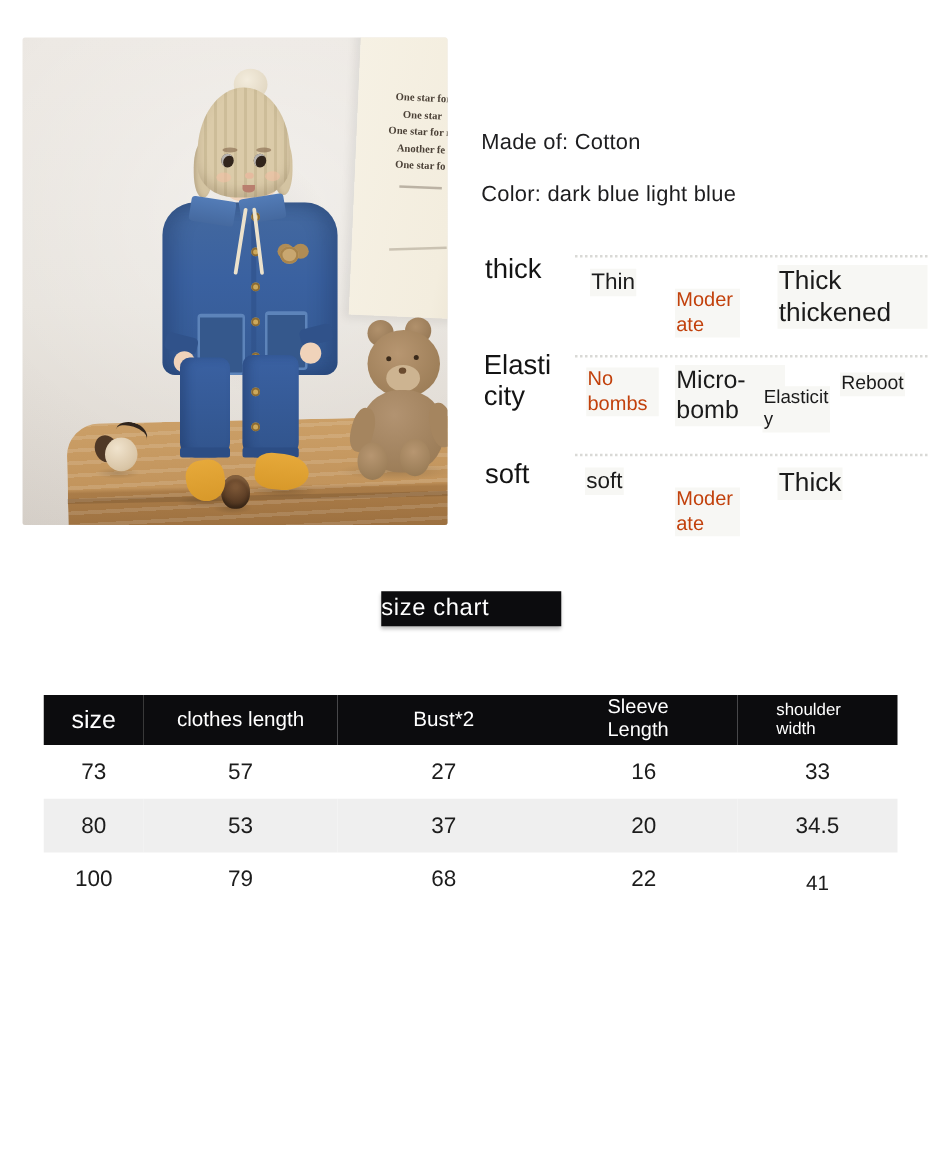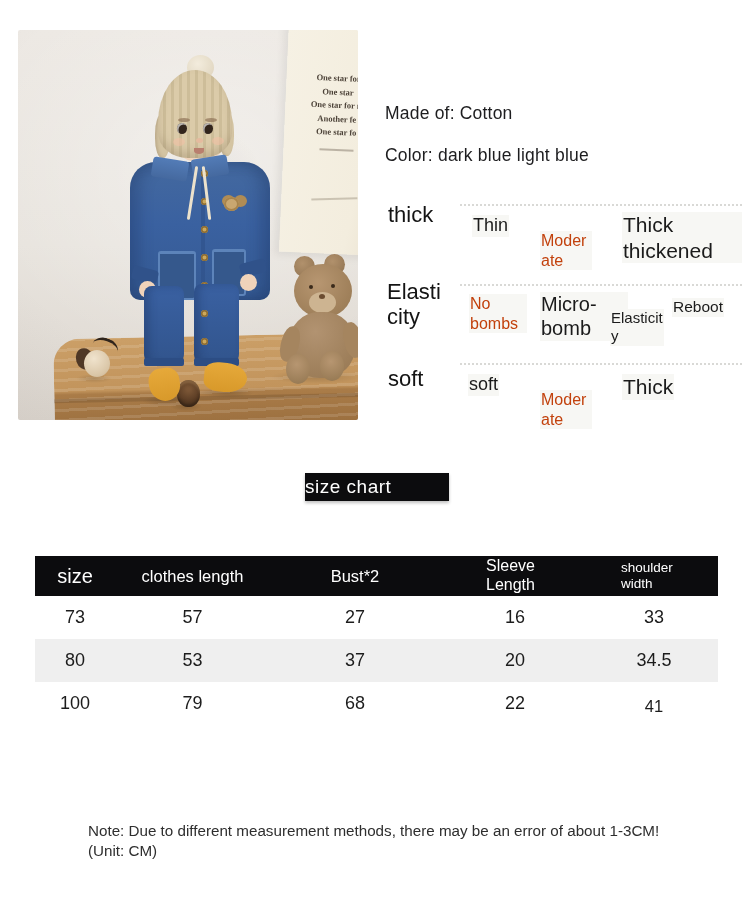--- a/index.html
+++ b/index.html
@@ -304,15 +304,14 @@
       <tr>
         <td>100</td>
         <td>79</td>
         <td>68</td>
         <td>22</td>
         <td><span class="val-lo">41</span></td>
       </tr>
     </tbody>
   </table>
 
-  <div class="abs note">Note: Due to different measurement methods, there may be an error of about 1-3CM! (Unit: CM)</div>
 
 </div>
 
 </body></html>

